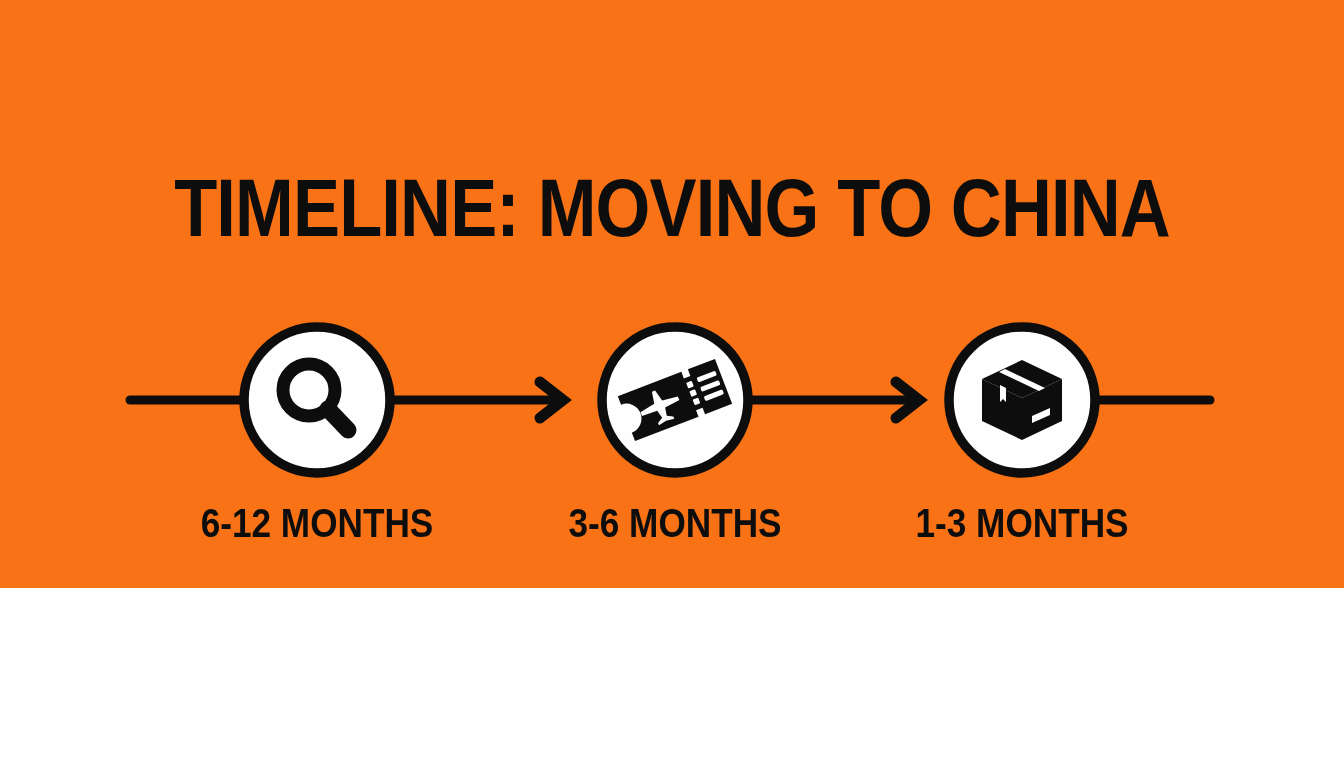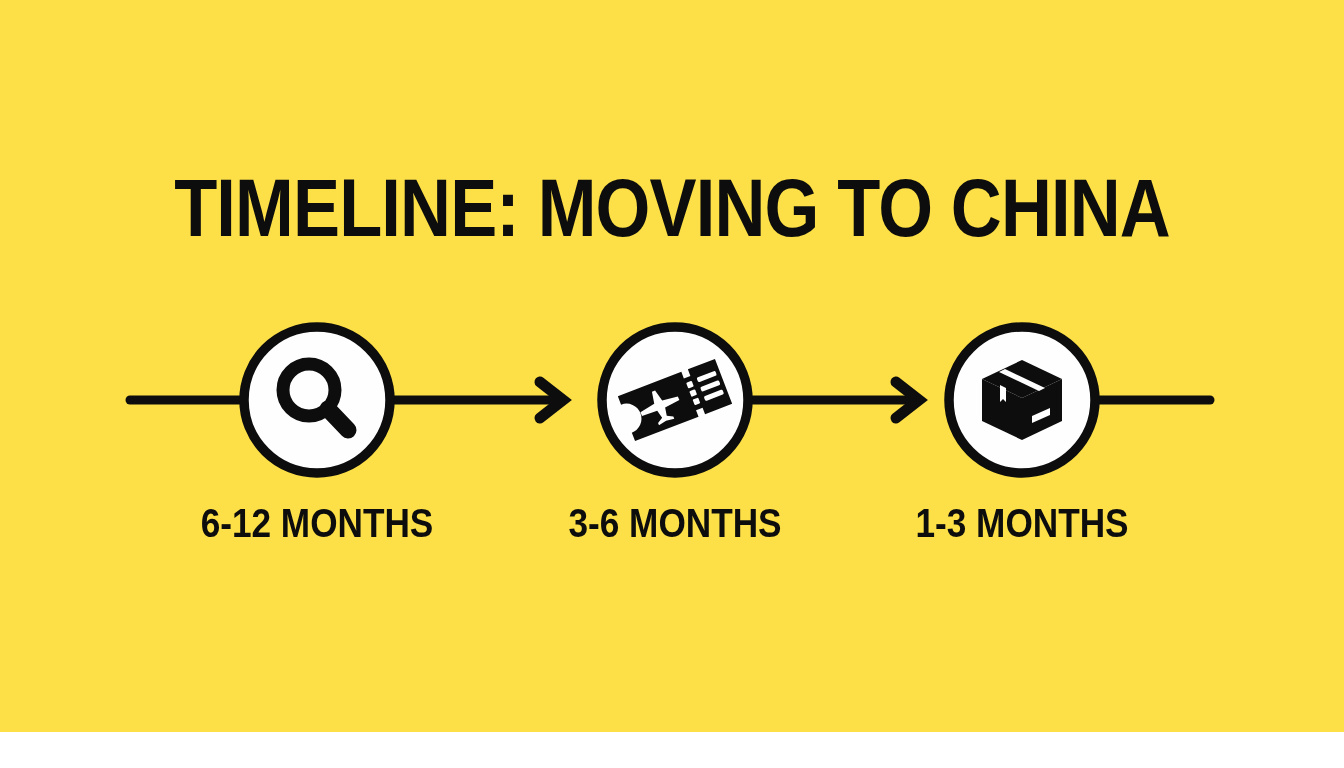--- a/index.html
+++ b/index.html
@@ -6,22 +6,22 @@
     margin: 0;
     padding: 0;
     background: #ffffff;
   }
   body {
     font-family: "Liberation Sans", sans-serif;
   }
   #canvas {
     position: relative;
     width: 1344px;
-    height: 732px;
-    background: #fde047;
+    height: 588px;
+    background: #f97316;
     overflow: hidden;
   }
   #infographic-svg {
     position: absolute;
     top: 0;
     left: 0;
     width: 1344px;
     height: 768px;
     display: block;
   }

